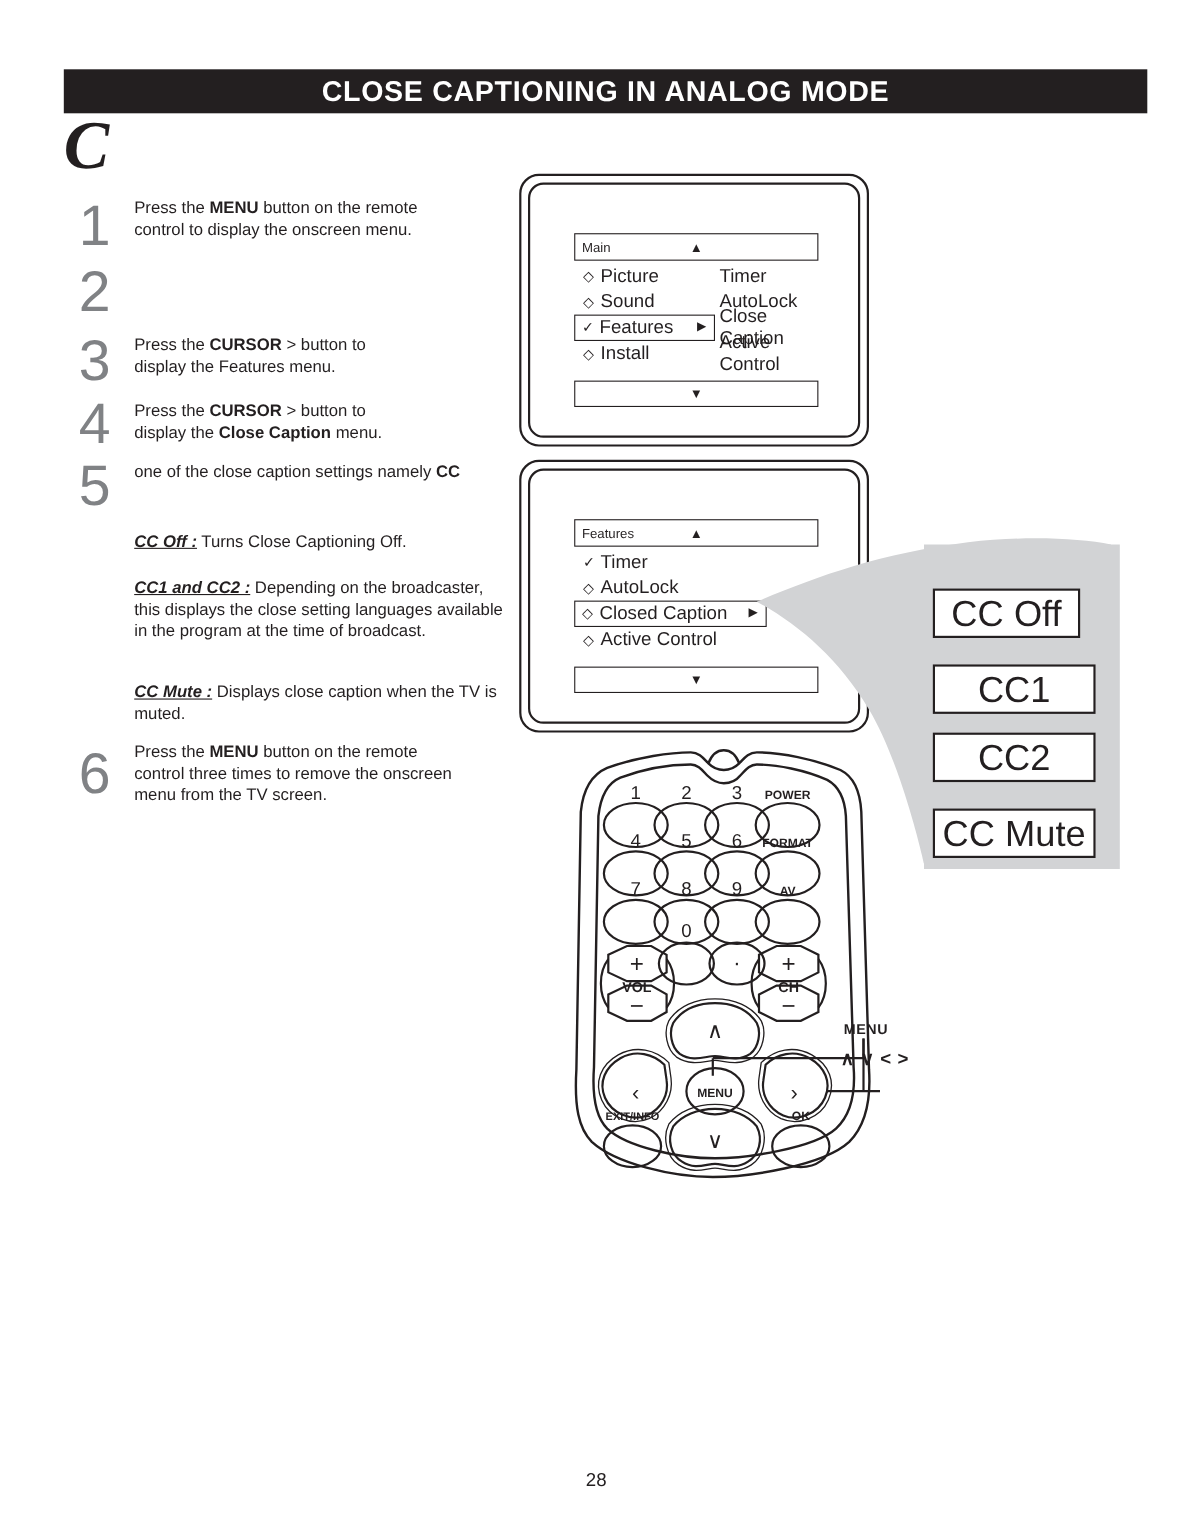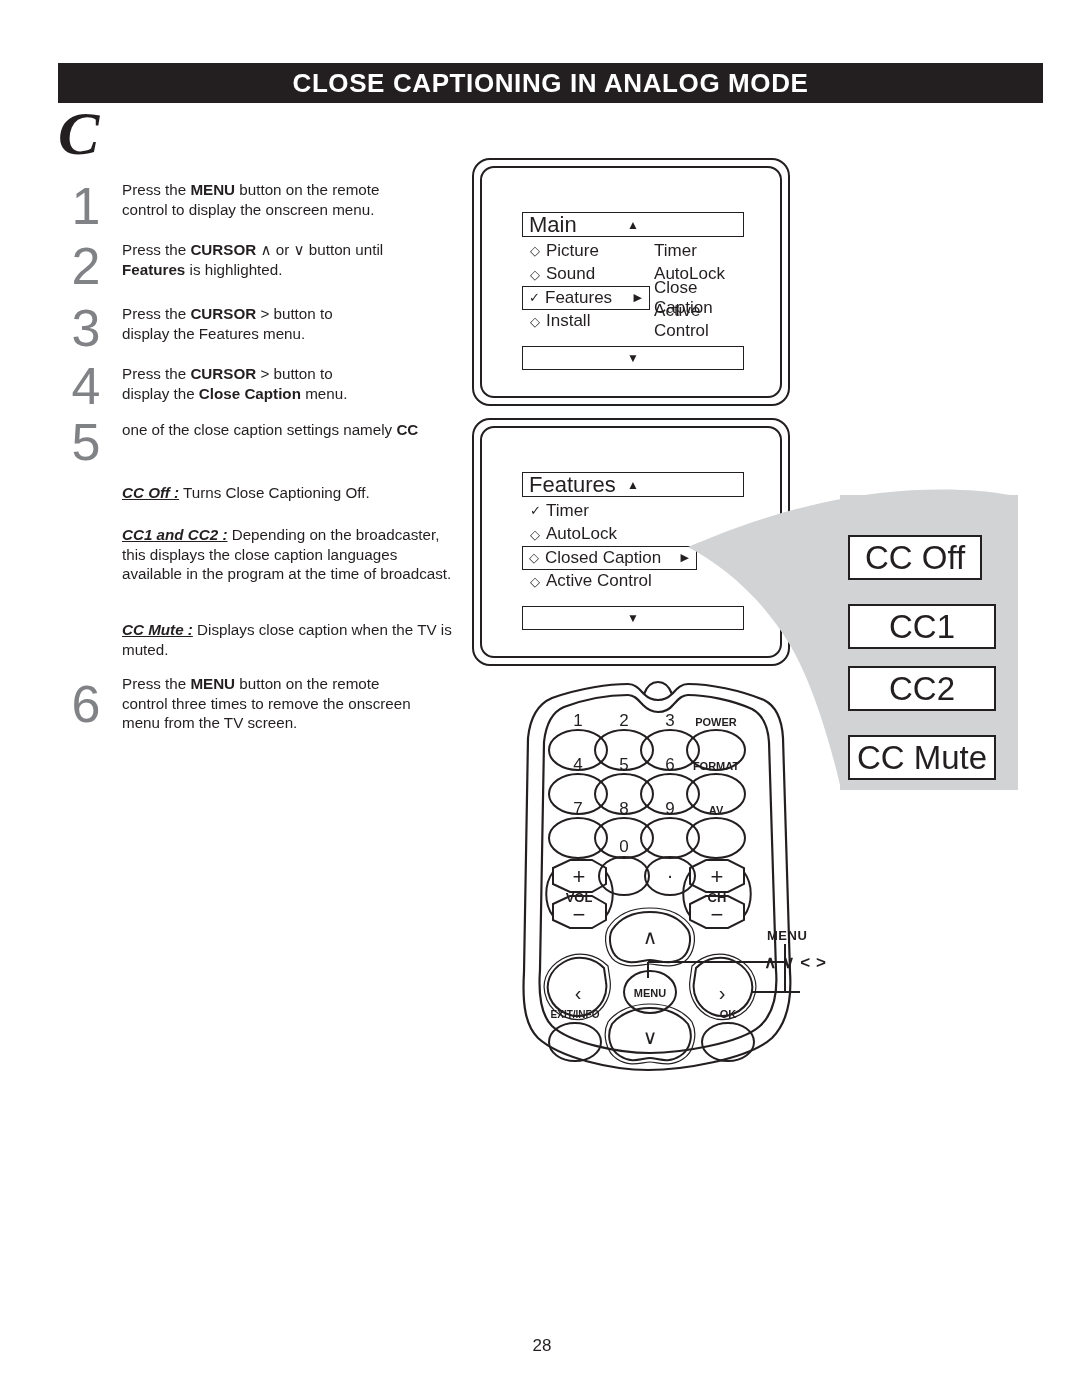--- a/index.html
+++ b/index.html
@@ -133,21 +133,21 @@
   }
   .osd-title {
     position: relative;
     height: 25px;
     border: 1.8px solid #231f20;
     box-sizing: border-box;
     display: flex;
     align-items: center;
   }
   .osd-title .t {
-    font-size: 22px;
+    font-size: 12px;
     padding-left: 6px;
     color: #231f20;
   }
   .osd-title .up-arrow {
     position: absolute;
     left: 50%;
     transform: translateX(-50%);
     font-size: 12px;
     line-height: 12px;
     color: #231f20;
@@ -267,24 +267,20 @@
 <div id="steps">
     <div class="step" style="position: absolute; left: 0px; top: 0px; width: 400px;">
       <div class="step-num" style="top:0px">1</div>
       <div class="step-body">
         <div><span>Press the </span><b>MENU</b><span> button on the remote</span></div>
         <div><span>control to display the onscreen menu.</span></div>
       </div>
     </div>
     <div class="step" style="position: absolute; left: 0px; top: 60px; width: 400px;">
       <div class="step-num" style="top:0px">2</div>
-      <div class="step-body">
-        <div><span>Press the </span><b>CURSOR</b><span> ∧  or ∨ button until</span></div>
-        <div><b>Features</b><span> is highlighted.</span></div>
-      </div>
     </div>
     <div class="step" style="position: absolute; left: 0px; top: 124px; width: 400px;">
       <div class="step-num" style="top:-2px">3</div>
       <div class="step-body">
         <div><span>Press the </span><b>CURSOR</b><span> &gt; button to</span></div>
         <div><span>display the Features menu.</span></div>
       </div>
     </div>
     <div class="step" style="position: absolute; left: 0px; top: 184px; width: 400px;">
       <div class="step-num" style="top:-4px">4</div>
@@ -293,21 +289,21 @@
         <div><span>display the </span><b>Close Caption</b><span> menu.</span></div>
       </div>
     </div>
     <div class="step" style="position: absolute; left: 0px; top: 240px; width: 400px;">
       <div class="step-num" style="top:-4px">5</div>
       <div class="step-body">
         <div><span>one of the close caption settings namely </span><b>CC</b></div>
       </div>
     </div>
     <div class="para" style="position: absolute; left: 0px; top: 303px; width: 336px;"><span class="lead">CC Off :</span><span> Turns Close Captioning Off.</span></div>
-    <div class="para" style="position: absolute; left: 0px; top: 345px; width: 336px;"><span class="lead">CC1 and CC2 :</span><span>  Depending on the broadcaster, this displays the close caption languages available in the program at the time of broadcast.</span></div>
+    <div class="para" style="position: absolute; left: 0px; top: 345px; width: 336px;"><span class="lead">CC1 and CC2 :</span><span>  Depending on the broadcaster, this displays the close setting languages available in the program at the time of broadcast.</span></div>
     <div class="para" style="position: absolute; left: 0px; top: 440px; width: 336px;"><span class="lead">CC Mute :</span><span> Displays close caption when the TV is muted.</span></div>
     <div class="step" style="position: absolute; left: 0px; top: 494px; width: 400px;">
       <div class="step-num" style="top:4px">6</div>
       <div class="step-body">
         <div><span>Press the </span><b>MENU</b><span> button on the remote</span></div>
         <div><span>control three times to remove the onscreen</span></div>
         <div><span>menu from the TV screen.</span></div>
       </div>
     </div>
   </div>

